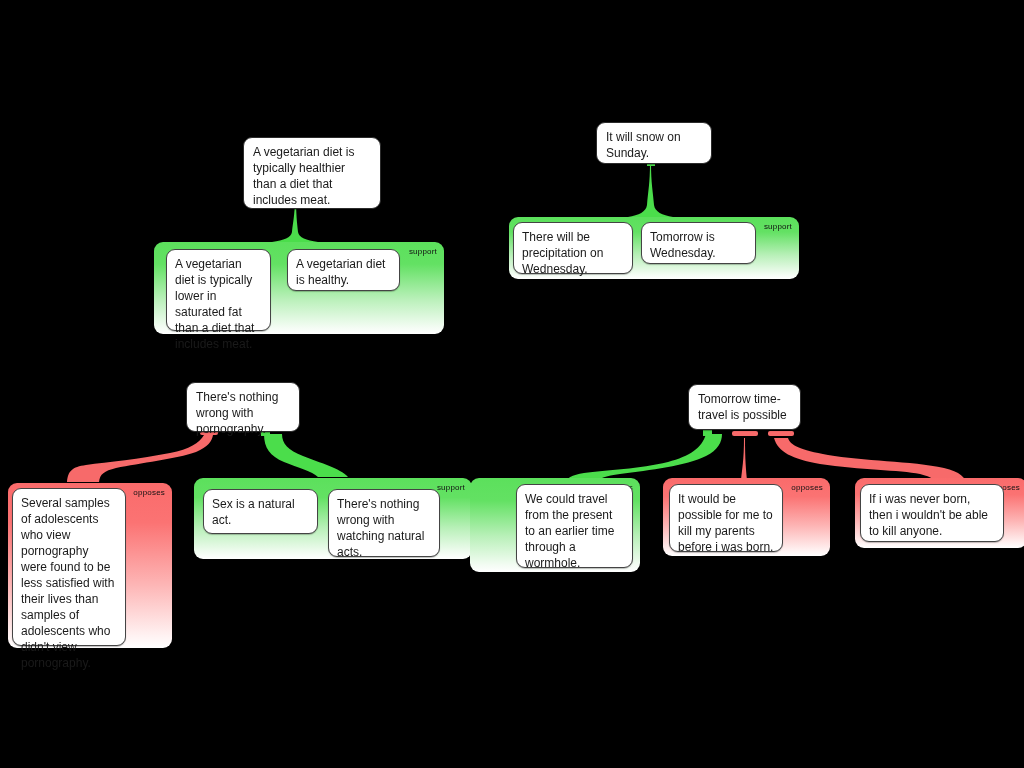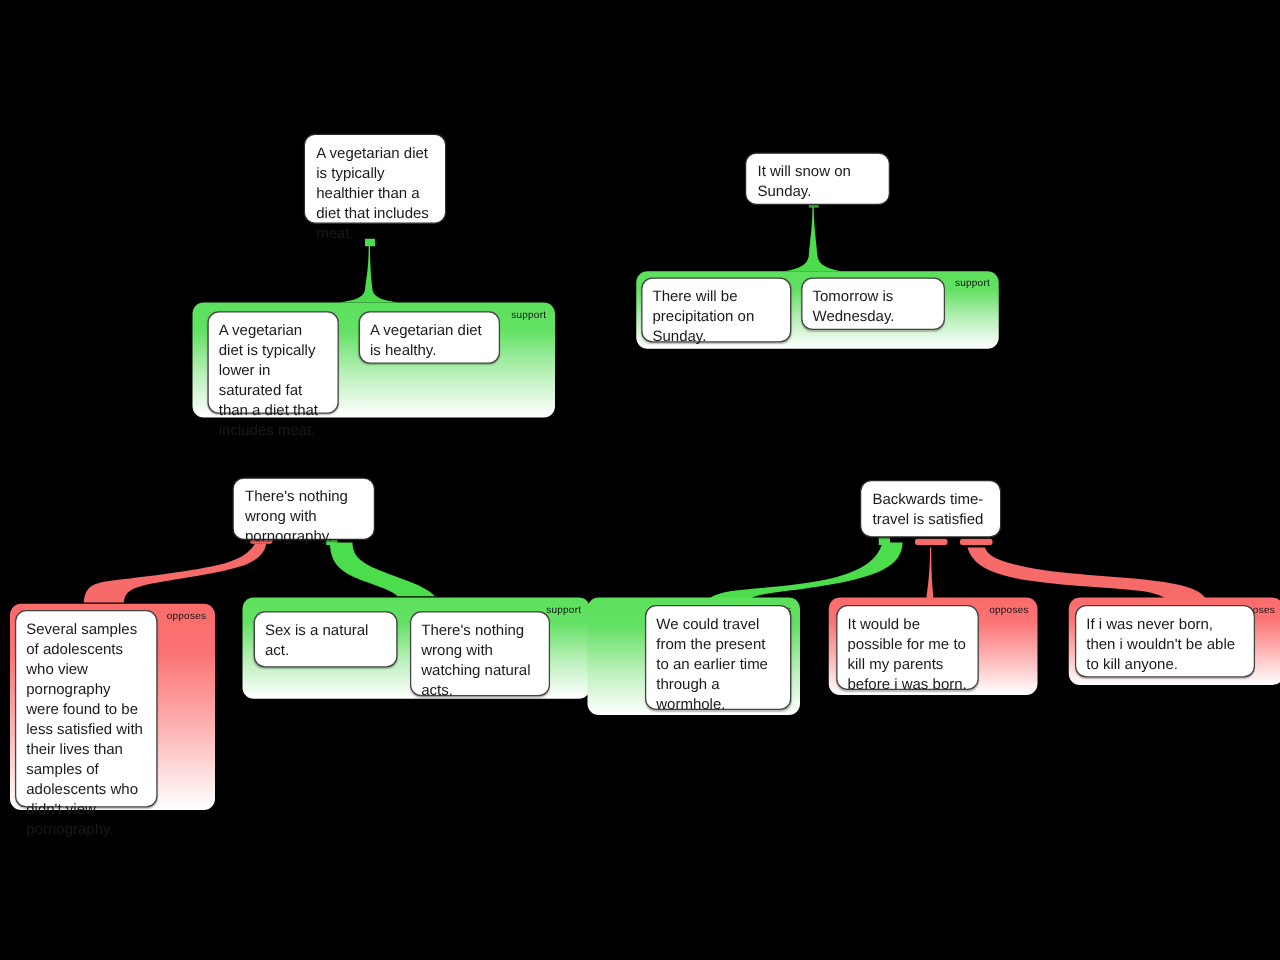--- a/index.html
+++ b/index.html
@@ -165,21 +165,21 @@
                C 860 470, 900 470, 920 474
                C 932 477, 936 480, 937 486
                L 967 486
                C 966 477, 960 472, 944 468
                C 912 461, 862 461, 828 455
                C 800 450, 790 445, 788 438 Z" fill="#f76a6a"></path>
       <rect x="768" y="431" width="26" height="5" rx="2" fill="#f76a6a"></rect>
     </g>
   </svg>
 
-  <div class="claim" style="left:243px; top:107px; width:114px; height:72px;">
+  <div class="claim" style="left:243px; top:137px; width:138px; height:72px;">
     <span>A vegetarian diet is typically healthier than a diet that includes meat.</span>
   </div>
 
   <div class="group support" style="left:154px; top:242px; width:290px; height:92px;">
     <span class="group-label">support</span>
   </div>
   <div class="premise" style="left:166px; top:249px; width:105px; height:82px;">
     <span>A vegetarian diet is typically lower in saturated fat than a diet that includes meat.</span>
   </div>
   <div class="premise" style="left:287px; top:249px; width:113px; height:42px;">
@@ -187,21 +187,21 @@
   </div>
 
   <div class="claim" style="left:596px; top:122px; width:116px; height:42px;">
     <span>It will snow on Sunday.</span>
   </div>
 
   <div class="group support" style="left:509px; top:217px; width:290px; height:62px;">
     <span class="group-label">support</span>
   </div>
   <div class="premise" style="left:513px; top:222px; width:120px; height:52px;">
-    <span>There will be precipitation on Sunday.</span>
+    <span>There will be precipitation on Wednesday.</span>
   </div>
   <div class="premise" style="left:641px; top:222px; width:115px; height:42px;">
     <span>Tomorrow is Wednesday.</span>
   </div>
 
   <div class="claim" style="left:186px; top:382px; width:114px; height:50px;">
     <span>There's nothing wrong with pornography.</span>
   </div>
 
   <div class="group opposes" style="left:8px; top:483px; width:164px; height:165px;">
@@ -215,21 +215,21 @@
     <span class="group-label">support</span>
   </div>
   <div class="premise" style="left:328px; top:489px; width:112px; height:68px;">
     <span>There's nothing wrong with watching natural acts.</span>
   </div>
   <div class="premise vcenter" style="left:203px; top:489px; width:115px; height:45px;">
     <span>Sex is a natural act.</span>
   </div>
 
   <div class="claim" style="left:688px; top:384px; width:113px; height:46px;">
-    <span>Backwards time-travel is satisfied</span>
+    <span>Tomorrow time-travel is possible</span>
   </div>
 
   <div class="group support" style="left:470px; top:478px; width:170px; height:94px;">
     <span class="group-label">supports</span>
   </div>
   <div class="premise" style="left:476px; top:484px; width:117px; height:84px;margin-left:40px;">
     <span>We could travel from the present to an earlier time through a wormhole.</span>
   </div>
 
   <div class="group opposes" style="left:663px; top:478px; width:167px; height:78px;">

